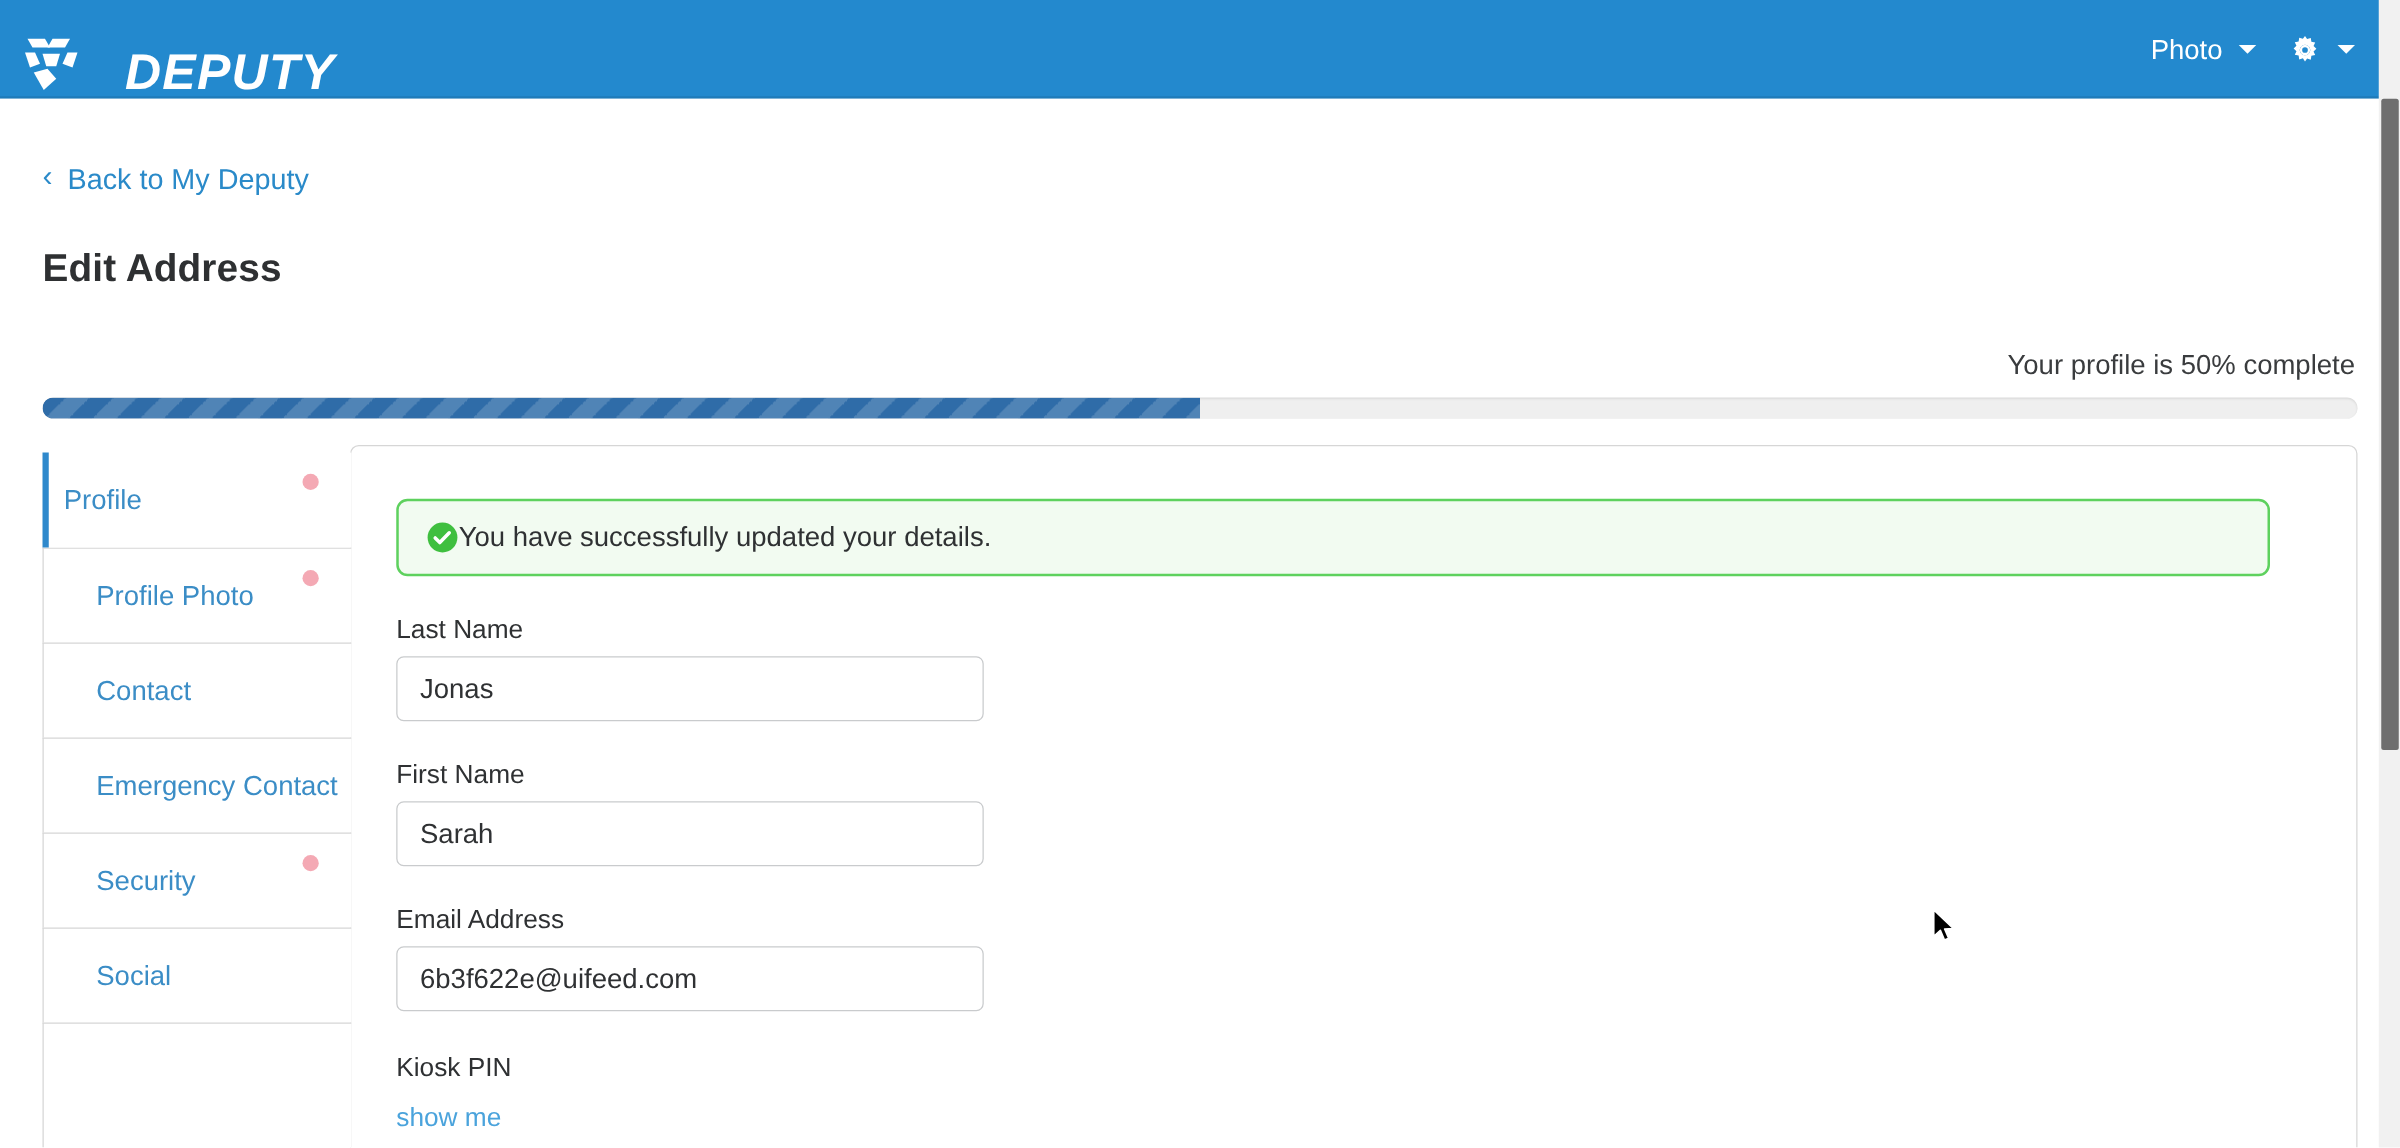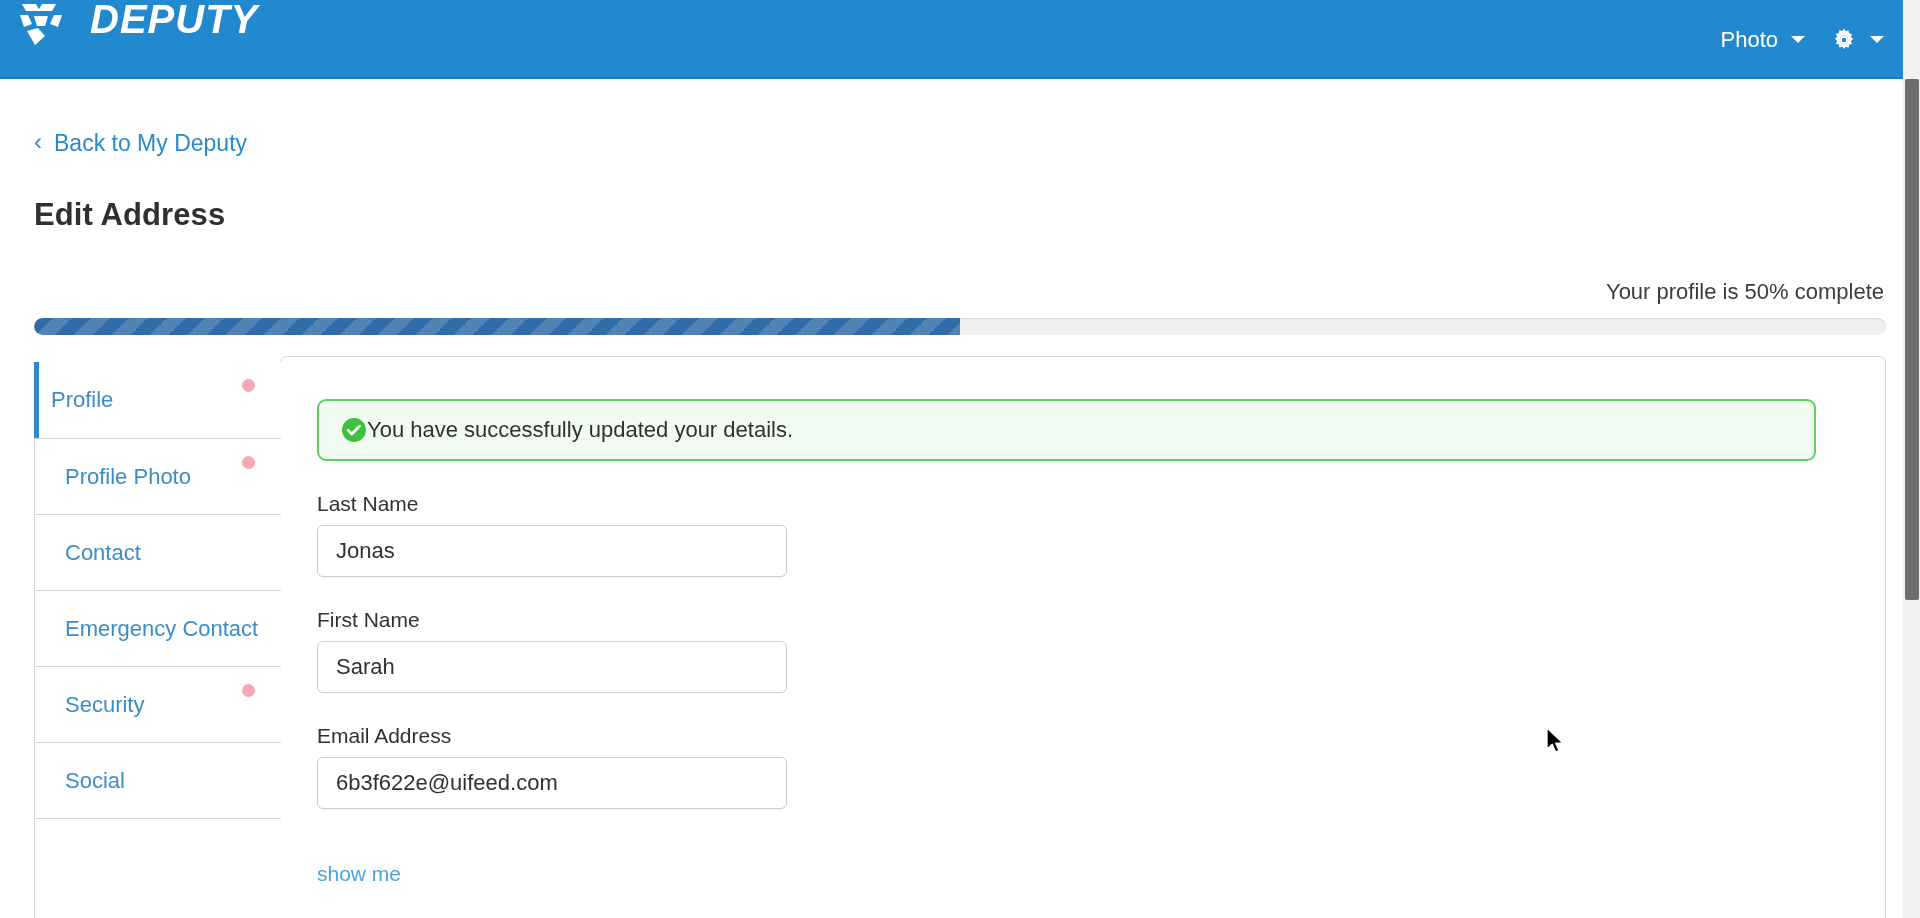--- a/index.html
+++ b/index.html
@@ -26,22 +26,22 @@
   .topbar::after {
     content: "";
     position: absolute;
     left: 0; right: 0; bottom: 0;
     height: 2px;
     background: rgba(0,0,0,0.10);
   }
 
   .brand {
     display: flex;
-    align-items: flex-start;
-    gap: 16px;
+    align-items: flex-end;
+    gap: 26px;
     height: 100%;
     padding-left: 2px;
   }
   .brand-mark { width: 56px; height: 52px; flex: none; display:block; }
   .brand-word {
     color: #ffffff;
     font-size: 40px;
     font-weight: bold;
     font-style: italic;
     letter-spacing: 1.0px;
@@ -164,21 +164,21 @@
   }
   .tab {
     position: relative;
     height: 76px;
     background: #ffffff;
     border: 1px solid #d6d6d6;
     border-right: none;
     border-bottom: none;
     display: flex;
     align-items: center;
-    padding-left: 30px;
+    padding-left: 42px;
     cursor: pointer;
   }
   .tab:first-child { border-top: none; }
   .tab.spacer { height: 160px; cursor: default; }
   .tab-label {
     color: #3b8dc6;
     font-size: 22px;
     line-height: 1;
   }
   .tab.active {
@@ -246,21 +246,21 @@
     font-family: "Liberation Sans", sans-serif;
     font-size: 22px;
     color: #2f3133;
     padding: 0 18px;
     outline: none;
   }
 
   .pin-block { margin-top: 35px; }
   .pin-link {
     display: inline-block;
-    margin-top: 19px;
+    margin-top: 8px;
     color: #4aa3dc;
     font-size: 21px;
     text-decoration: none;
     cursor: pointer;
     line-height: 1;
     text-align: right;
   }
 
   
   .scrollbar-track {
@@ -392,20 +392,21 @@
         <label class="field-label">First Name</label>
         <input class="field-input" type="text" placeholder="First Name" value="Sarah" style="">
       </div>
 
       <div class="field">
         <label class="field-label">Email Address</label>
         <input class="field-input" type="text" placeholder="Email Address" value="6b3f622e@uifeed.com" style="">
       </div>
 
       <div class="pin-block">
+        <span class="field-label">Kiosk PIN</span>
         <a class="pin-link">show me</a>
       </div>
 
     </div>
   </div>
 
   <svg class="cursor" viewBox="0 0 22 30">
     <path d="M2 1 L2 22 L7.3 17.2 L10.6 25 L13.9 23.6 L10.7 16.2 L17.6 15.8 Z" fill="#000000" stroke="#ffffff" stroke-width="1.3" stroke-linejoin="round"></path>
   </svg>
 </div>

